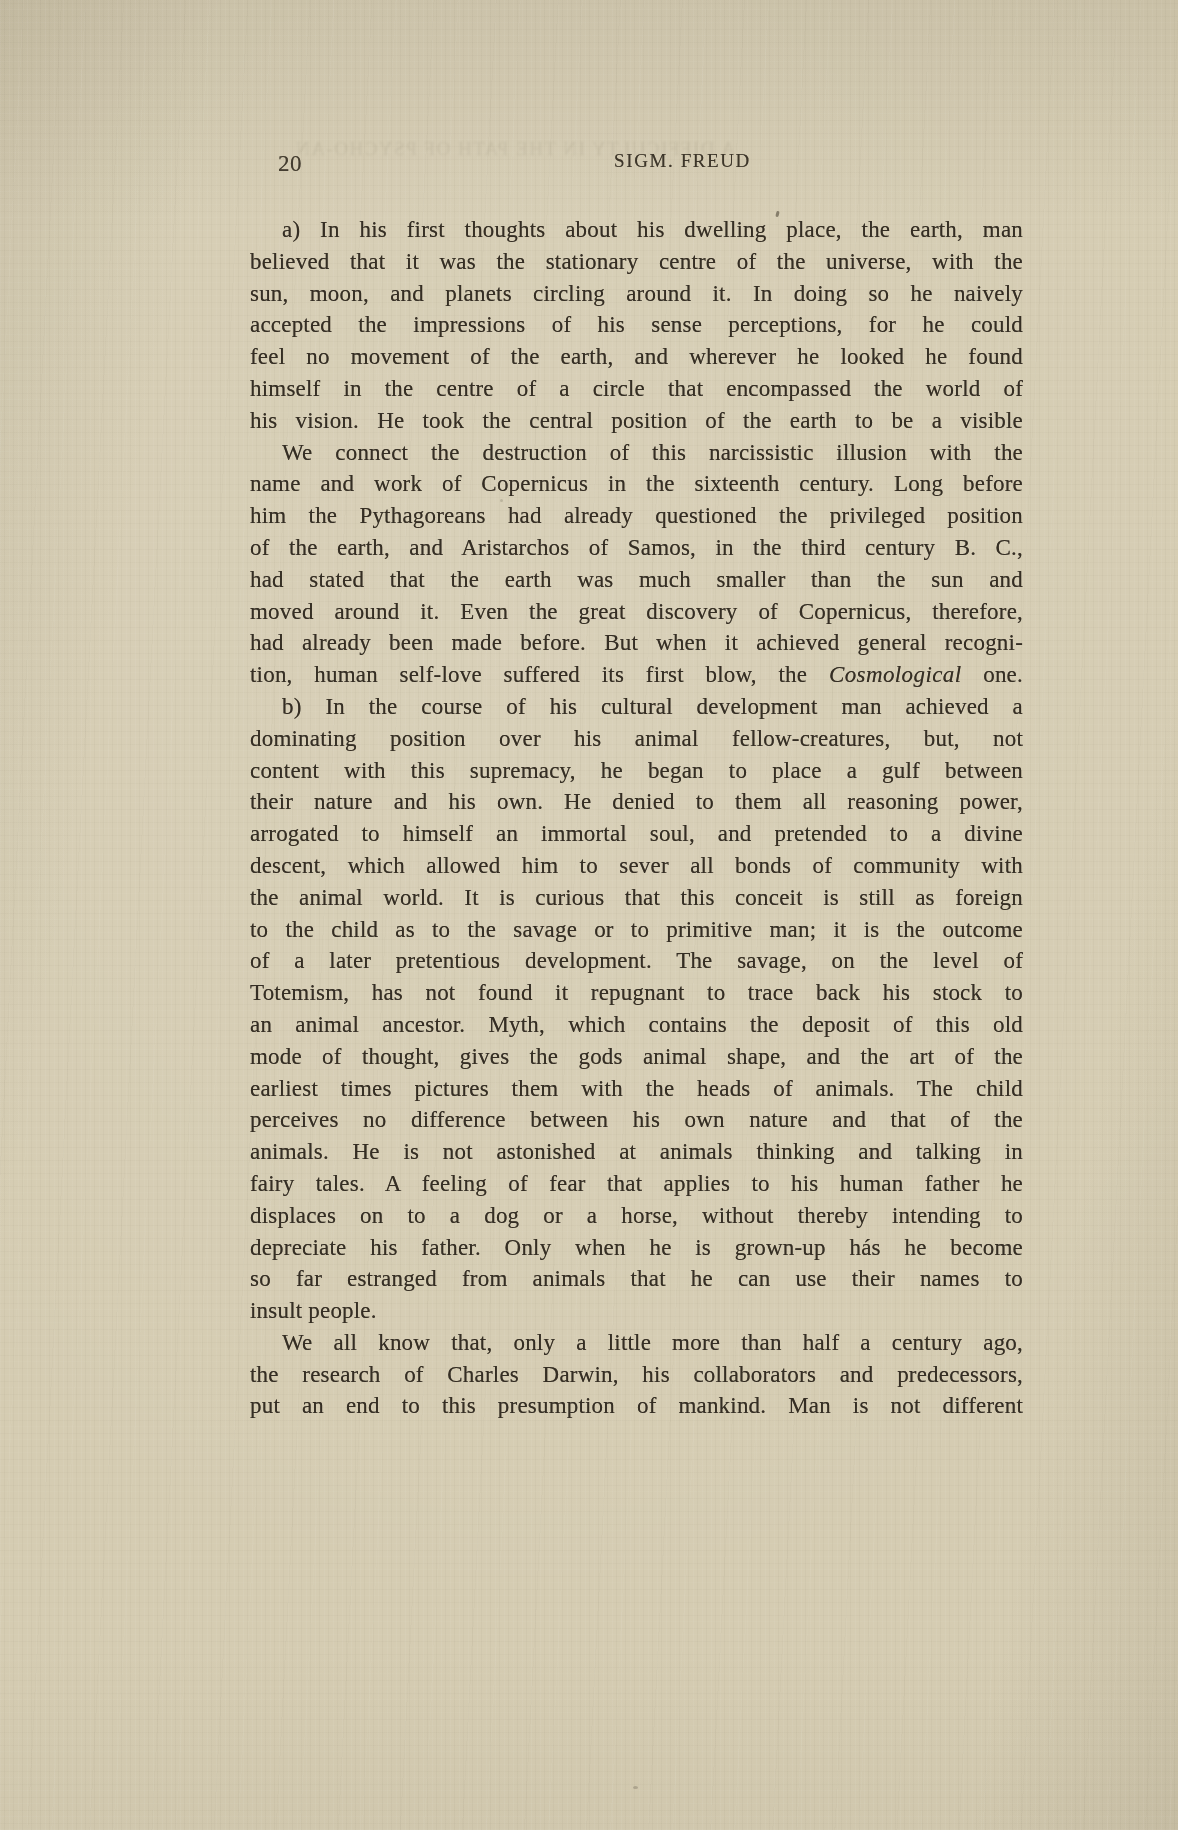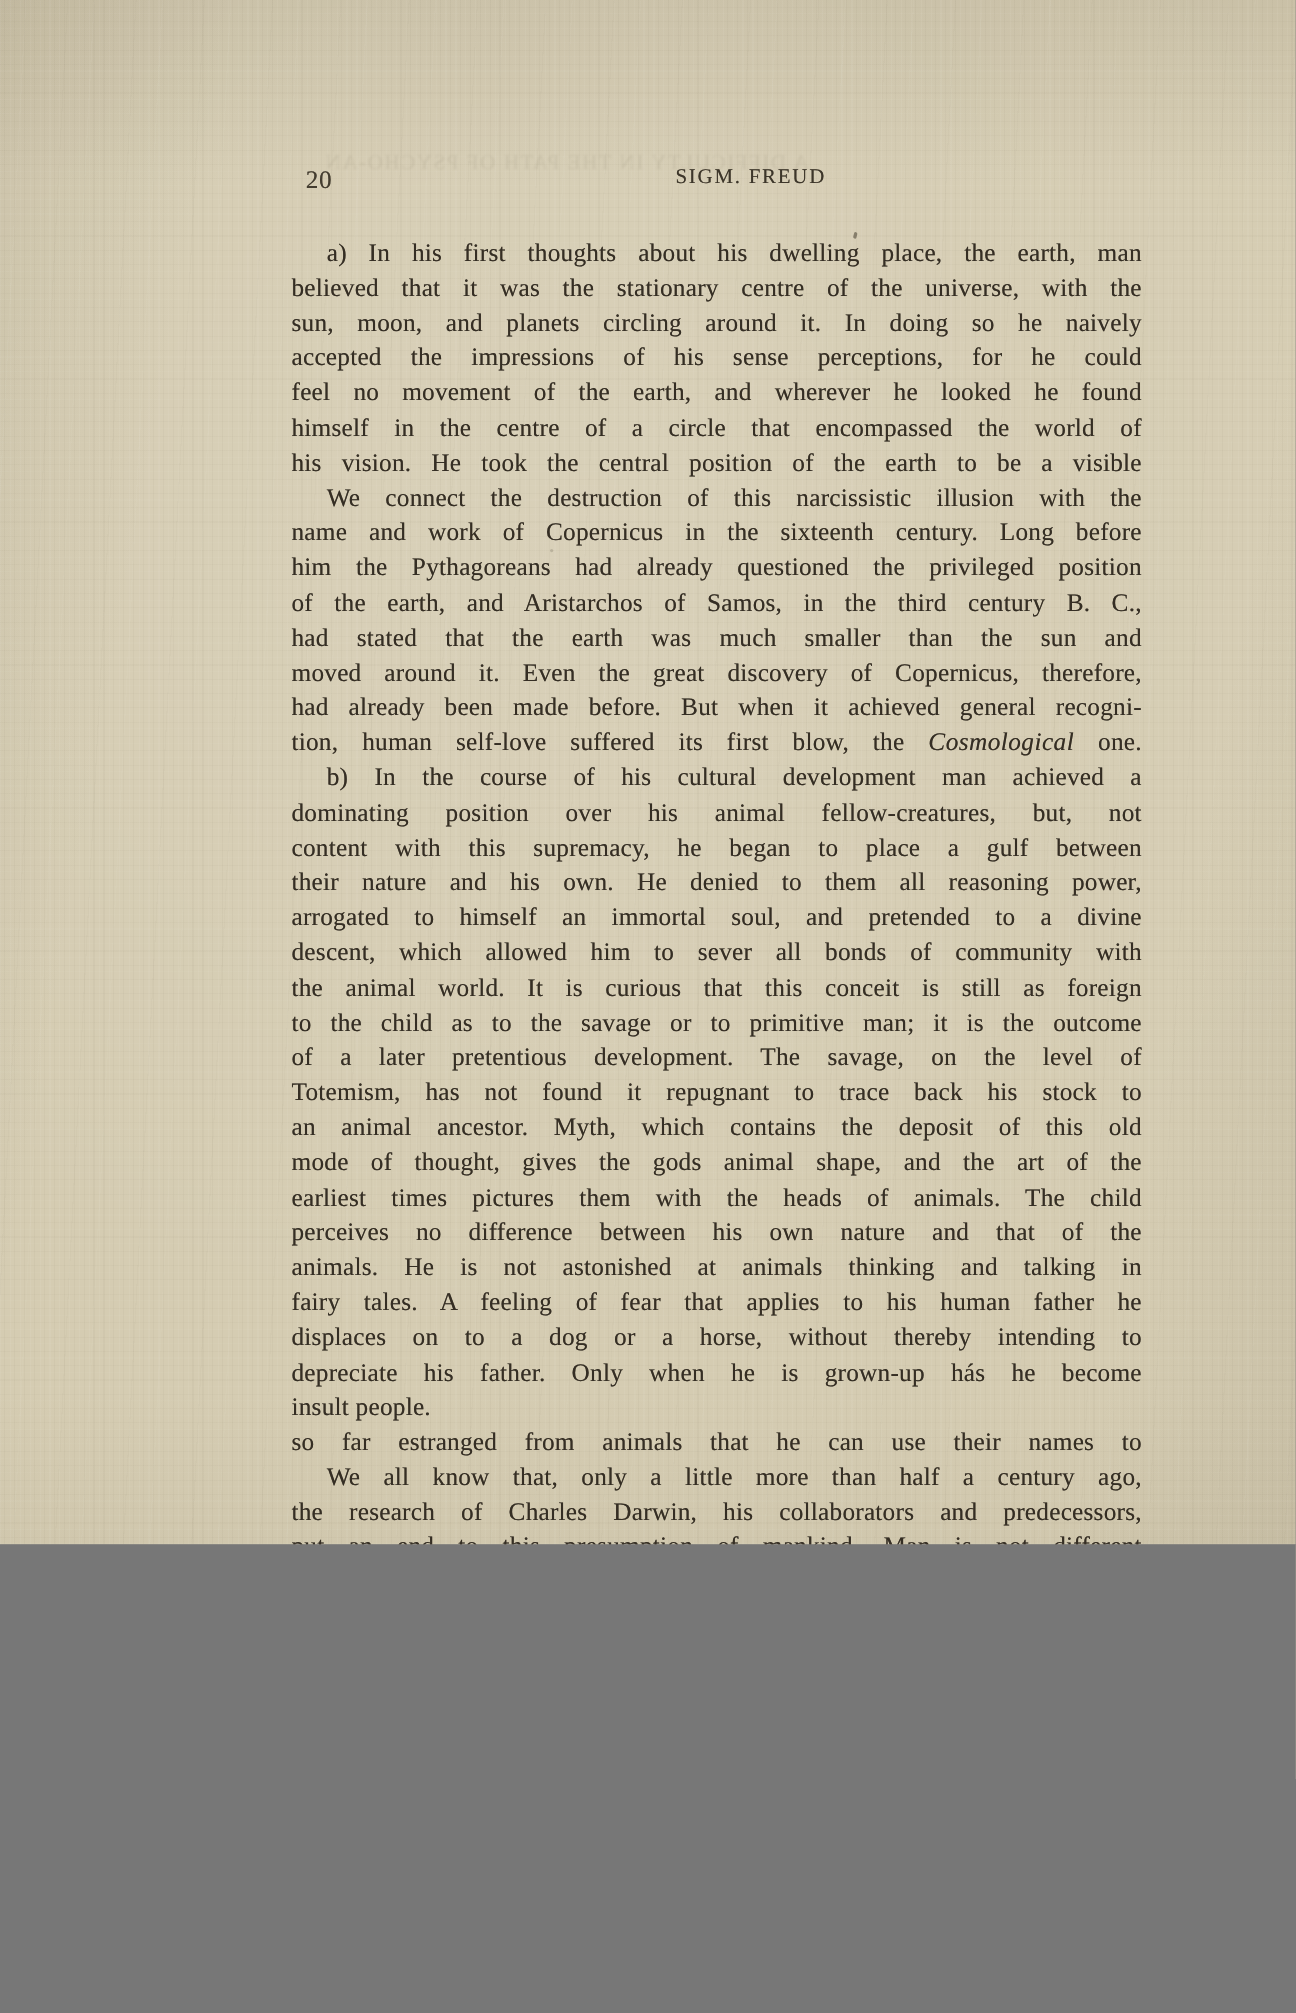--- a/index.html
+++ b/index.html
@@ -1,18 +1,18 @@
 <!DOCTYPE html>
 <html style="--paper: #d5ccb2; --ink: #352e24;"><head>
 <meta charset="utf-8">
 <style>
   html,body{margin:0;padding:0;background:#777;}
   .page{
     position:relative;
-    width:1178px;height:1404px;
+    width:1178px;height:1830px;
     overflow:hidden;
     font-family:"Liberation Serif","DejaVu Serif",serif;
     background:
       radial-gradient(130% 100% at 45% 35%, rgba(255,255,255,0.09) 0%, rgba(255,255,255,0) 55%),
       radial-gradient(160% 120% at 50% 50%, rgba(0,0,0,0) 60%, rgba(96,86,64,0.15) 100%),
       linear-gradient(100deg, rgba(105,95,72,0.09), rgba(0,0,0,0) 15%, rgba(0,0,0,0) 86%, rgba(105,95,72,0.11) 100%),
       linear-gradient(0deg, rgba(118,108,84,0.05), rgba(0,0,0,0) 10%, rgba(0,0,0,0) 88%, rgba(100,90,68,0.10) 100%),
       #d5ccb2;
   }
   .grain{
@@ -33,21 +33,21 @@
     position:absolute;left:278px;top:151px;
     font-size:23px;color:#443d30;letter-spacing:0.5px;
     text-shadow:0 0 0.6px rgba(60,52,40,0.55);
   }
   .running-title{
     position:absolute;left:296px;top:150px;width:773px;
     text-align:center;font-size:19px;color:#3d362a;letter-spacing:1.6px;
     text-shadow:0 0 0.6px rgba(60,52,40,0.55);
   }
   .text-block{
-    position:absolute;left:265px;top:214px;width:773px;
+    position:absolute;left:250px;top:214px;width:773px;
     color:#352e24;
     font-size:23px;line-height:31.8px;
     letter-spacing:0.2px;
     text-shadow:0 0 0.55px rgba(53,46,36,0.6);
   }
   .paragraph{margin:0;}
   .line{
     height:31.8px;overflow:hidden;
     text-align:justify;
     text-align-last:justify;
@@ -104,22 +104,22 @@
         <div class="line">of a later pretentious development. The savage, on the level of</div>
         <div class="line">Totemism, has not found it repugnant to trace back his stock to</div>
         <div class="line">an animal ancestor. Myth, which contains the deposit of this old</div>
         <div class="line">mode of thought, gives the gods animal shape, and the art of the</div>
         <div class="line">earliest times pictures them with the heads of animals. The child</div>
         <div class="line">perceives no difference between his own nature and that of the</div>
         <div class="line">animals. He is not astonished at animals thinking and talking in</div>
         <div class="line">fairy tales. A feeling of fear that applies to his human father he</div>
         <div class="line">displaces on to a dog or a horse, without thereby intending to</div>
         <div class="line">depreciate his father. Only when he is grown-up hás he become</div>
+        <div class="line">so far estranged from animals that he can use their names to</div>
         <div class="line align-left">insult people.</div>
-        <div class="line">so far estranged from animals that he can use their names to</div>
       </div>
       <div class="paragraph">
         <div class="line indent">We all know that, only a little more than half a century ago,</div>
         <div class="line">the research of Charles Darwin, his collaborators and predecessors,</div>
         <div class="line">put an end to this presumption of mankind. Man is not different</div>
       </div>
     </div>
 
   <div class="speck s1"></div>
   <div class="speck s2"></div>

